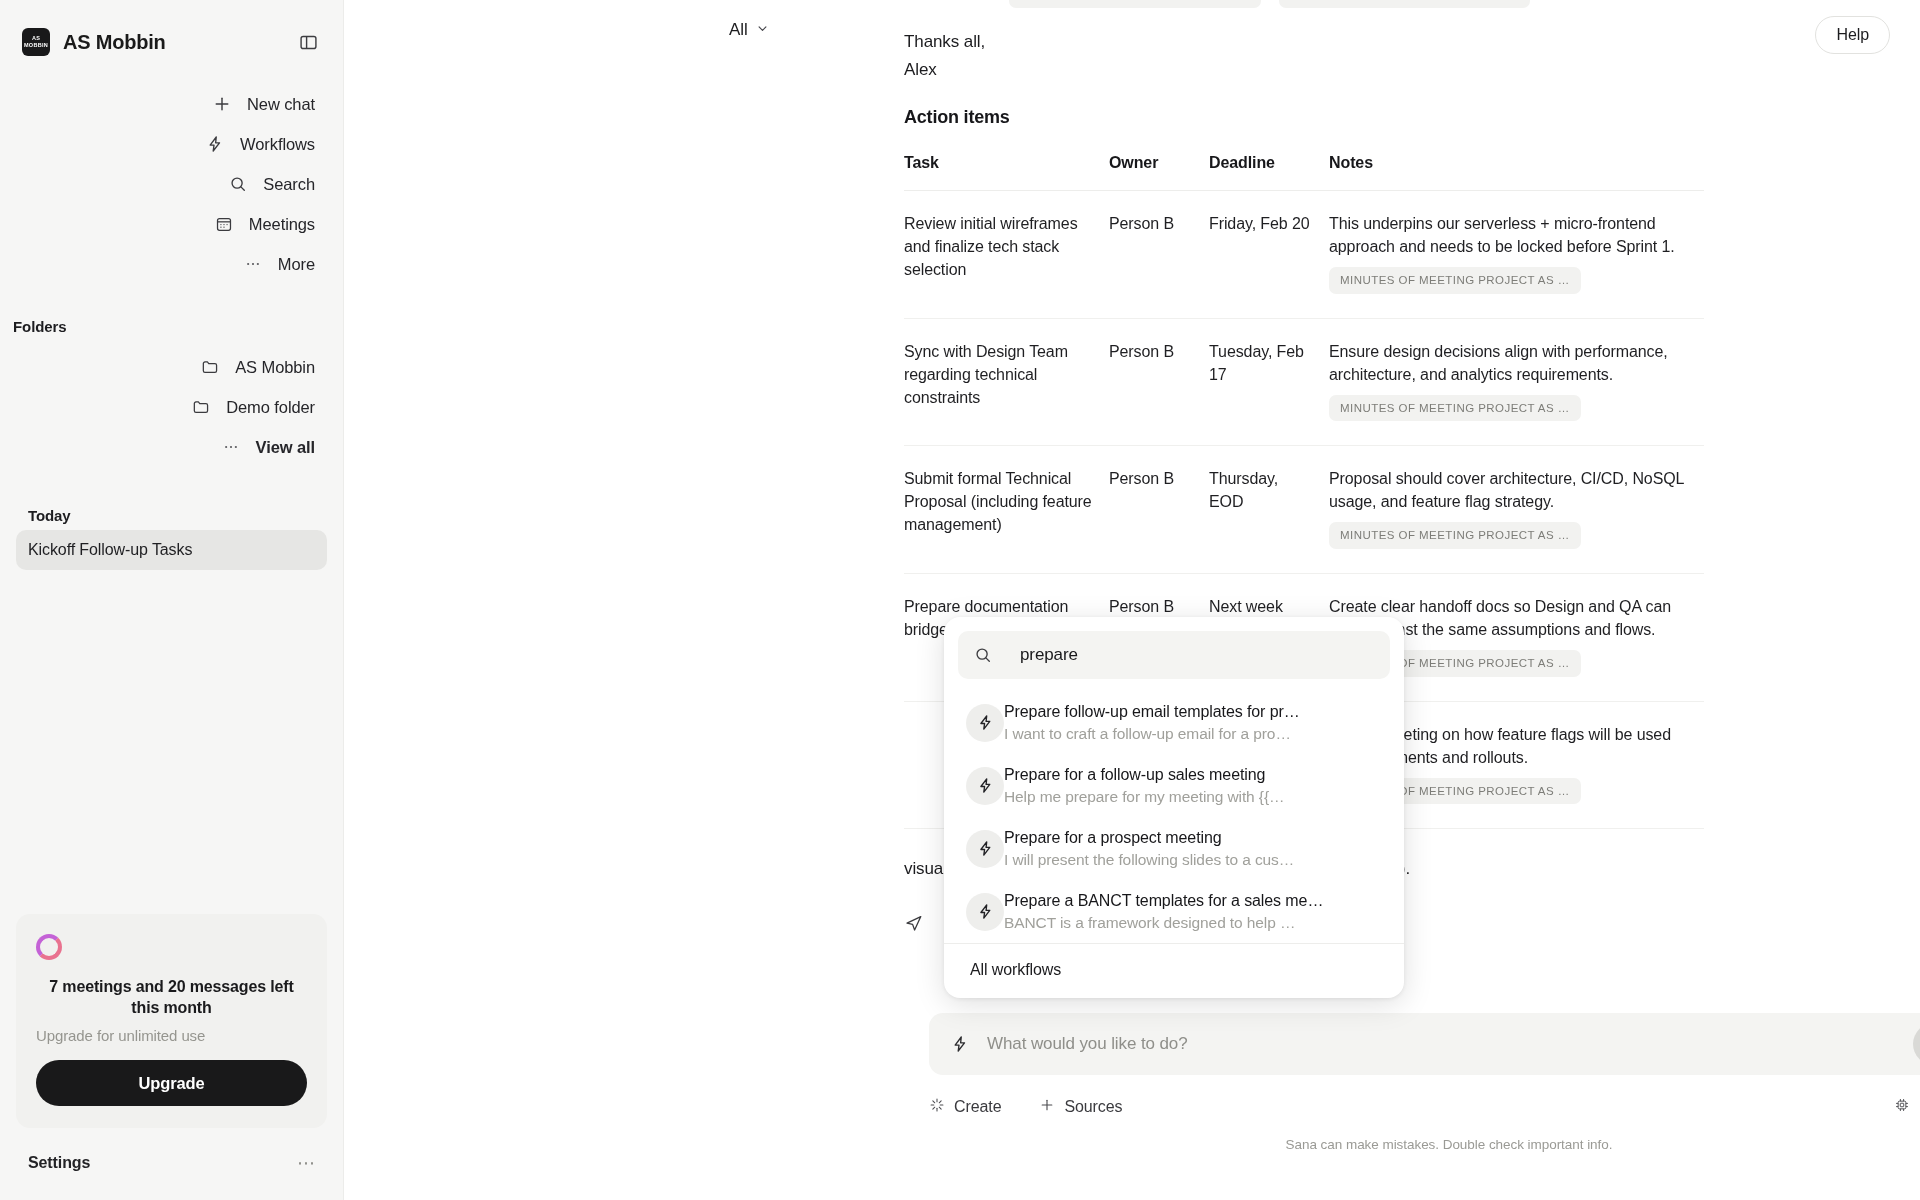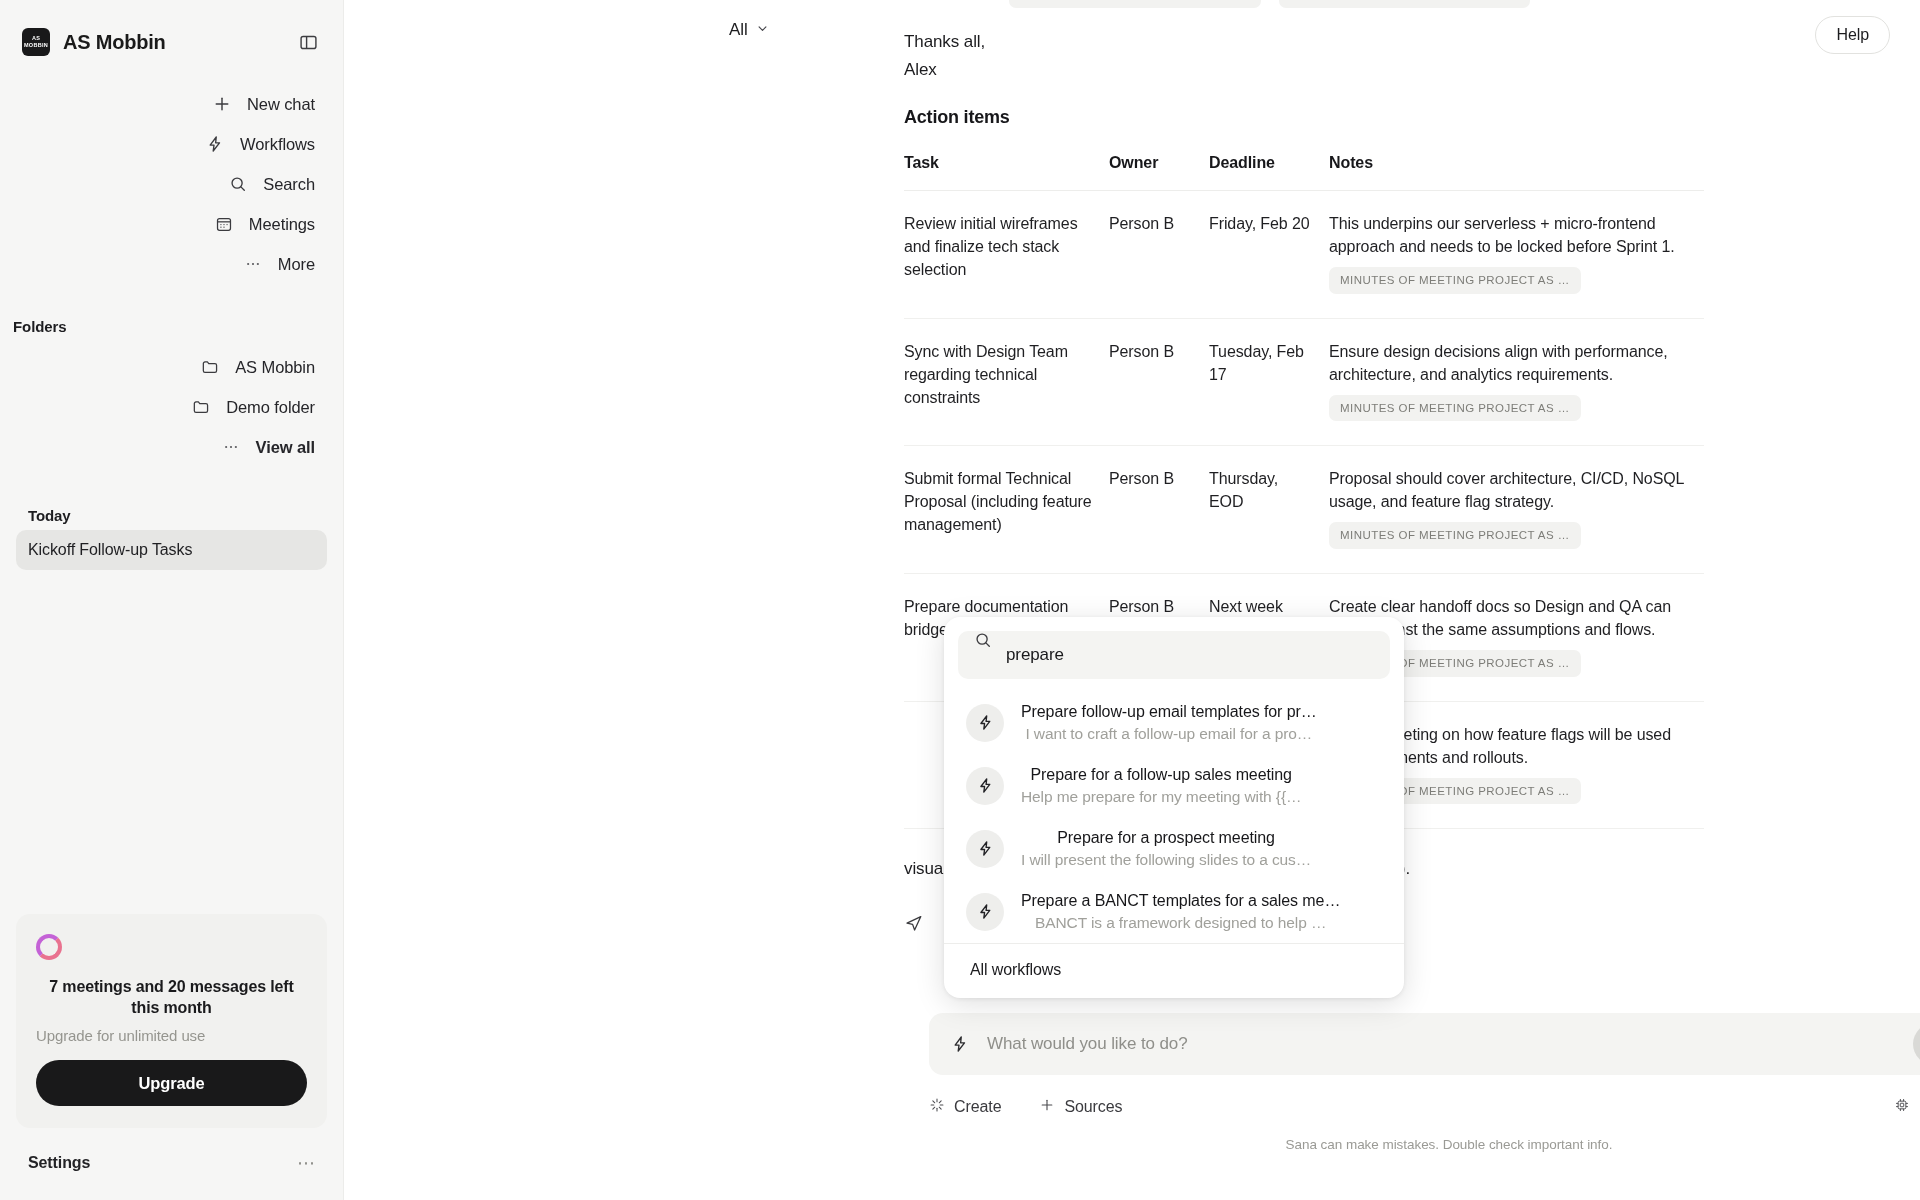--- a/index.html
+++ b/index.html
@@ -210,34 +210,33 @@
   
   .wf-popover {
     position: absolute; left: 600px; top: 617px;
     width: 460px; background: #ffffff; border-radius: 16px;
     box-shadow: 0 6px 30px rgba(0,0,0,.13), 0 1px 4px rgba(0,0,0,.07);
     padding: 14px 14px 0 14px; z-index: 40;
     display: flex; flex-direction: column;
   }
   .wf-search {
     height: 48px; background: #f4f4f2; border-radius: 10px;
-    display: flex; padding: 0 16px; gap: 14px;
+    display: flex; align-items: center; padding: 0 16px; gap: 28px;
   }
   .wf-search-ic { color: #3d3d41; display: flex; }
   .wf-search-input {
     flex: 1 1 auto; border: none; background: transparent; outline: none;
     font-family: inherit; font-size: 17px; color: #19191c;
     letter-spacing: -0.1px; caret-color: #19191c;
   }
   .wf-list { padding-top: 12px; max-height: 290px; overflow: hidden; }
   .wf-row {
-    display: flex; align-items: center; gap: 17px;
+    display: flex; align-items: center; 
     padding: 8px 8px; border-radius: 10px; cursor: pointer;
     height: 63px;
-    text-align: center;
   }
   .wf-ic {
     width: 38px; height: 38px; flex: 0 0 38px; border-radius: 50%;
     background: #eeeeec; display: flex; align-items: center; justify-content: center;
     color: #222226;
   }
   .wf-txt { min-width: 0; }
   .wf-title {
     font-size: 16px; color: #17171a; white-space: nowrap;
     overflow: hidden; text-overflow: ellipsis; letter-spacing: -0.1px;

